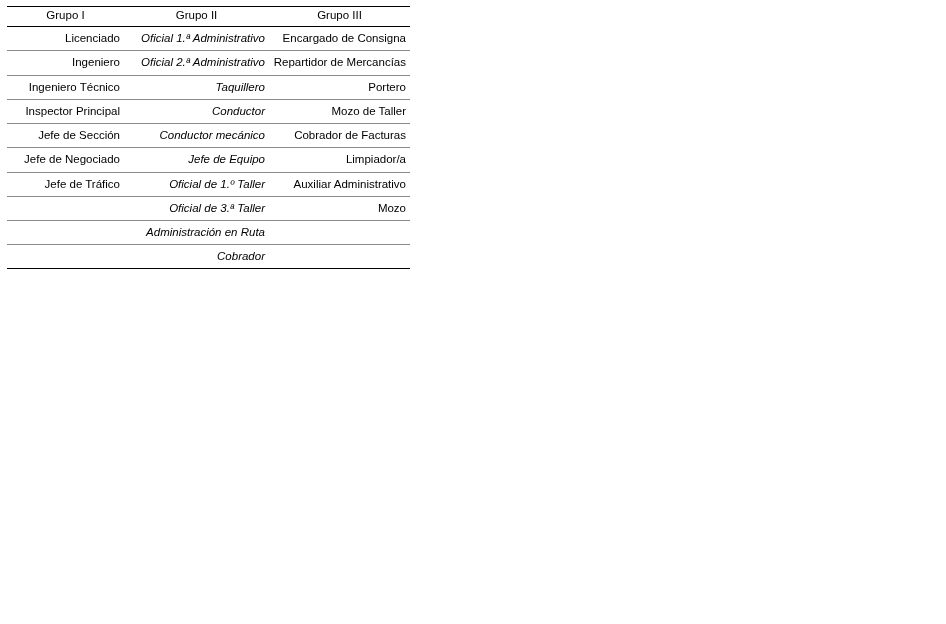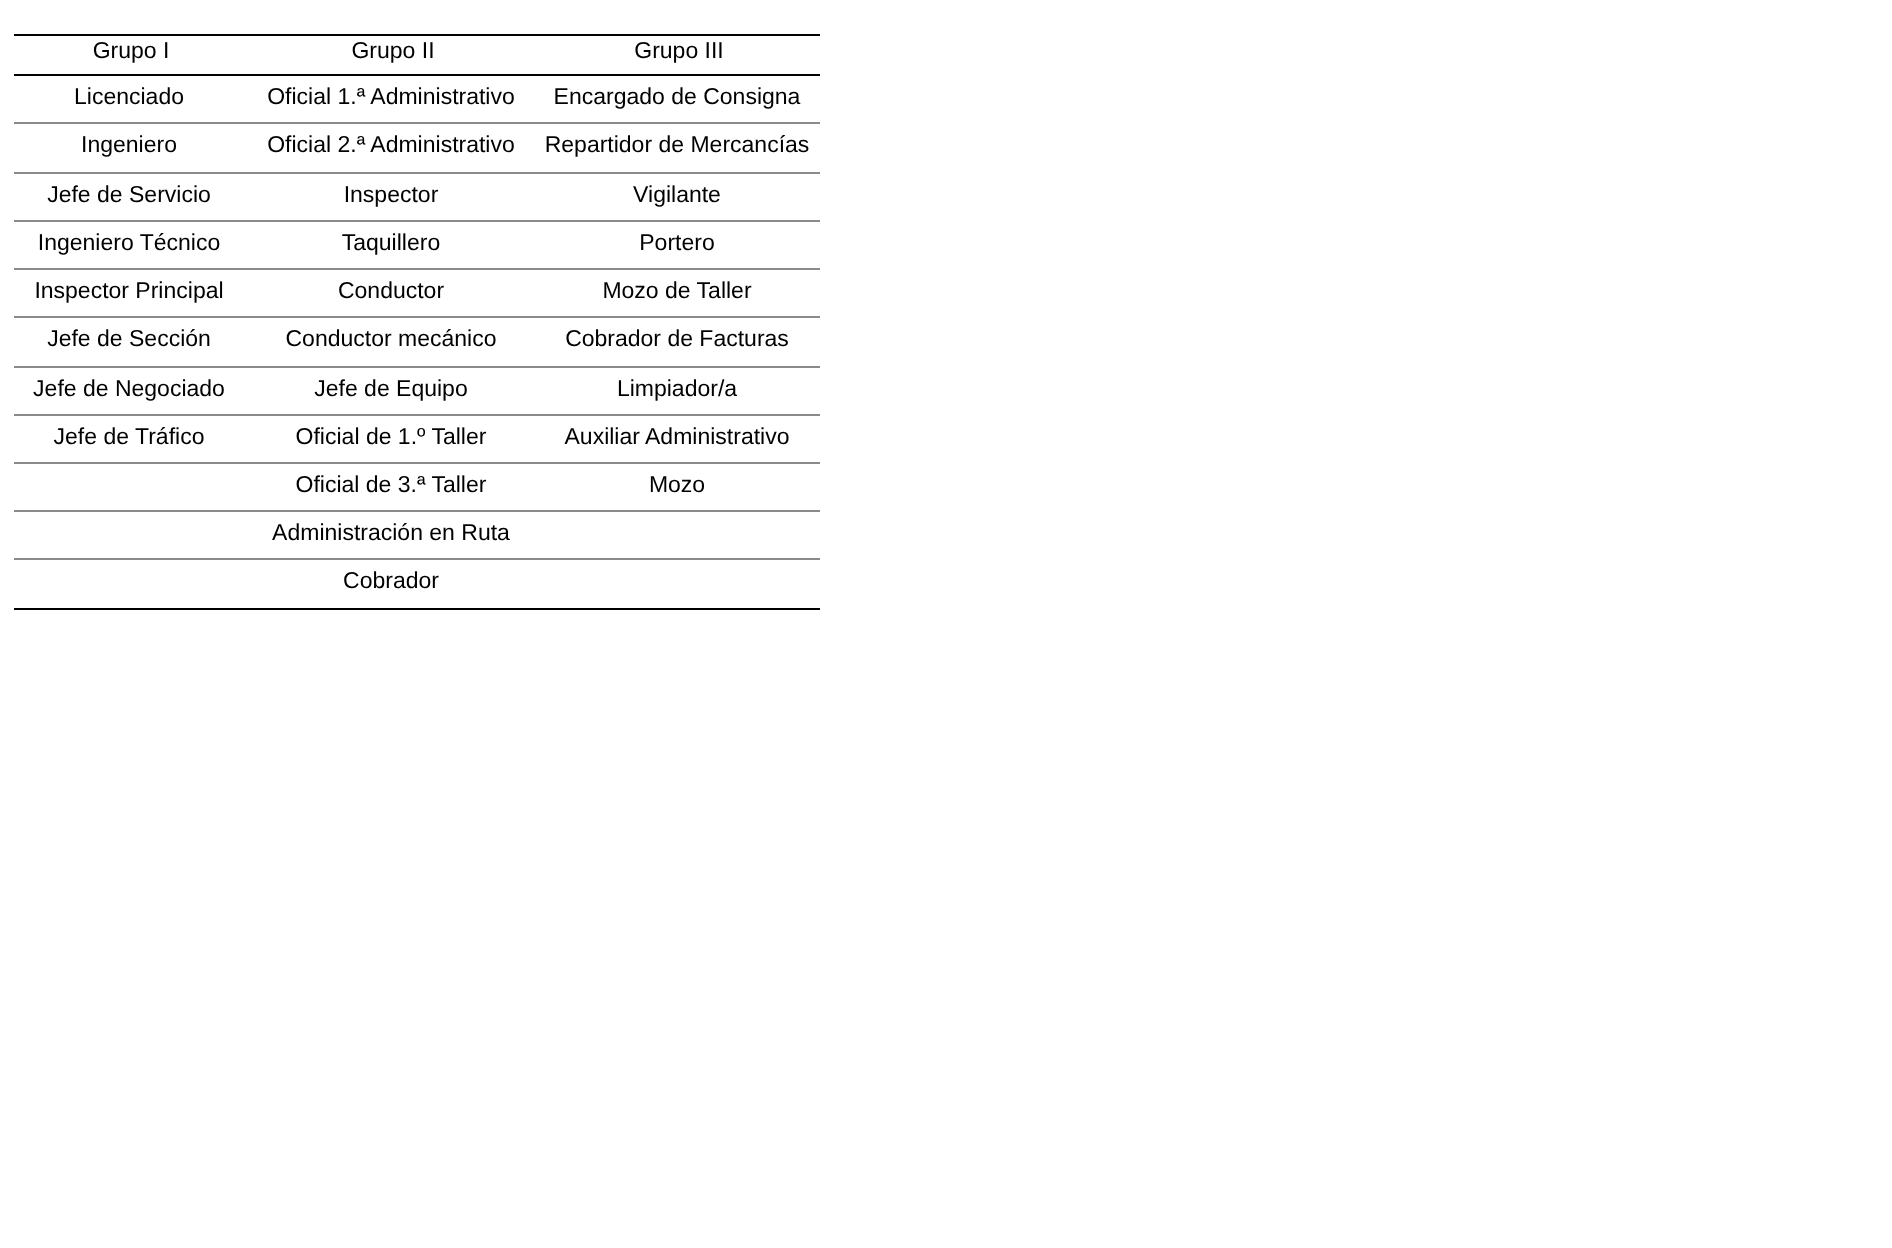--- a/index.html
+++ b/index.html
@@ -16,51 +16,51 @@
   }
   .sheet {
     position: relative;
     width: 946px;
     height: 624px;
     background: #ffffff;
   }
   table.job-table {
     position: absolute;
     left: 7px;
-    top: 17px;
+    top: 6px;
     width: 403px;
     border-collapse: collapse;
     font-size: 11.5px;
     line-height: 1.15;
   }
   table.job-table thead th {
     font-weight: normal;
     font-size: 11.5px;
     text-align: center;
     padding: 2px 4px 4px 4px;
     border-top: 1.6px solid #000000;
     border-bottom: 0.8px solid #000000;
     white-space: nowrap;
   }
   table.job-table tbody td {
     padding: 5px 4px 5px 2px;
     border-bottom: 0.8px solid #8a8a8a;
     vertical-align: middle;
-    text-align: center;
+    text-align: right;
     white-space: normal;
   }
   table.job-table tbody tr:last-child td {
     border-bottom: 1.6px solid #000000;
     margin-left: 16px;
   }
   col.c1 { width: 117px; }
   col.c2 { width: 145px; }
   col.c3 { width: 141px; }
   td.col1 { padding-left: 1px; }
-  td.col2 { padding-left: 6px; }
+  td.col2 { padding-left: 6px; font-style: italic; }
   td.col3 { padding-left: 6px; }
   .tall td { padding-top: 5px; padding-bottom: 5px; }
 </style>
 </head>
 <body>
 
 <div class="sheet">
   <table class="job-table">
     <colgroup>
       <col class="c1">
@@ -77,25 +77,20 @@
     <tbody>
       <tr>
         <td class="col1">Licenciado</td>
         <td class="col2">Oficial 1.ª Administrativo</td>
         <td class="col3">Encargado de Consigna</td>
       </tr>
       <tr>
         <td class="col1">Ingeniero</td>
         <td class="col2">Oficial 2.ª Administrativo</td>
         <td class="col3">Repartidor de Mercancías</td>
-      </tr>
-      <tr>
-        <td class="col1">Jefe de Servicio</td>
-        <td class="col2">Inspector</td>
-        <td class="col3">Vigilante</td>
       </tr>
       <tr>
         <td class="col1">Ingeniero Técnico</td>
         <td class="col2">Taquillero</td>
         <td class="col3">Portero</td>
       </tr>
       <tr>
         <td class="col1">Inspector Principal</td>
         <td class="col2">Conductor</td>
         <td class="col3">Mozo de Taller</td>

